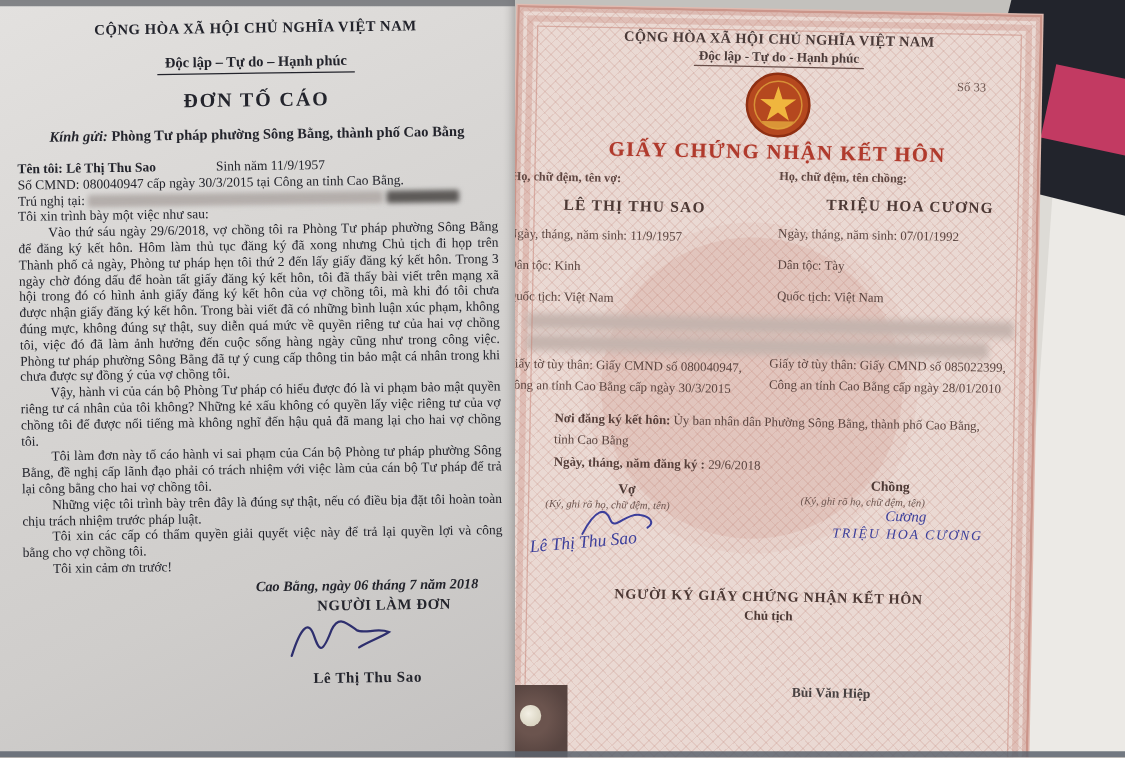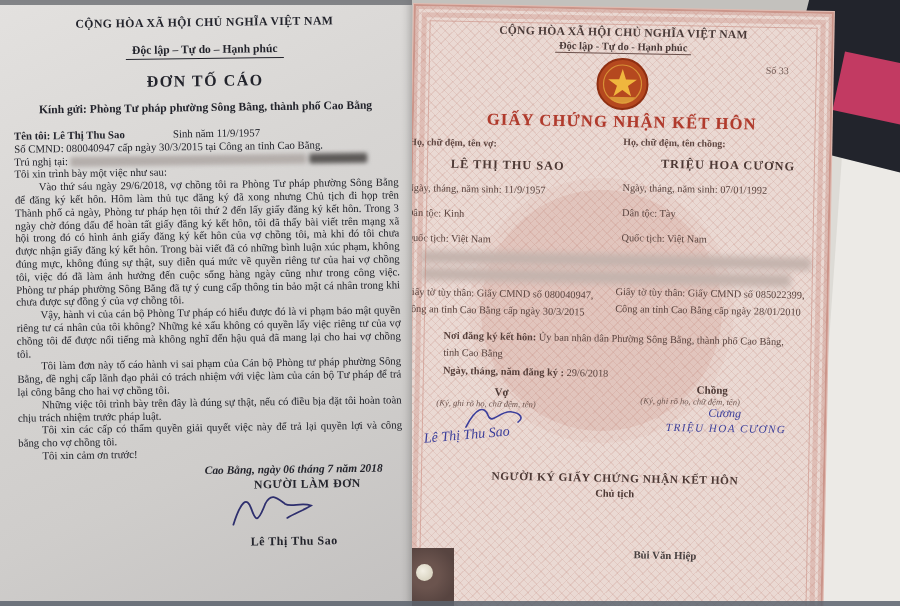--- a/index.html
+++ b/index.html
@@ -13,21 +13,21 @@
     box-shadow:inset -6px 0 8px -4px rgba(0,0,0,.25);}
   .left-photo::before{content:"";position:absolute;left:0;top:0;width:100%;height:5px;background:#6a6d72;opacity:.8;}
   .letter{position:absolute;left:16px;top:16px;width:384px;transform:rotate(-0.8deg);
     color:#23242c;font-size:10.8px;line-height:12.8px;}
   .nat-header{text-align:center;}
   .nh1{font-weight:bold;font-size:11.8px;letter-spacing:.4px;}
   .nh2{font-weight:bold;font-size:11.6px;margin-top:2px;display:inline-block;
        border-bottom:1px solid #23242c;padding:0 6px 2px;}
   .letter-title{text-align:center;font-weight:bold;font-size:16px;letter-spacing:1.5px;margin-top:16px;}
   .kinh-gui{margin-top:14px;font-weight:bold;font-size:11.6px;text-align:center;}
-  .kg-label{}
+  .kg-label{font-style:italic;}
   .info{margin-top:12px;}
   .info-line{display:flex;}
   .info-name{font-weight:bold;}
   .info-birth{margin-left:48px;}
   .redact{display:inline-block;vertical-align:middle;height:10px;border-radius:2px;
           background:#b4aeab;filter:blur(2px);}
   .redact.dark{background:#5d5a58;}
   .letter p{margin:0;text-align:justify;text-indent:24px;}
   .letter p.no-indent{text-indent:0;}
   .closing{margin-top:4px;text-align:right;padding-right:14px;}

